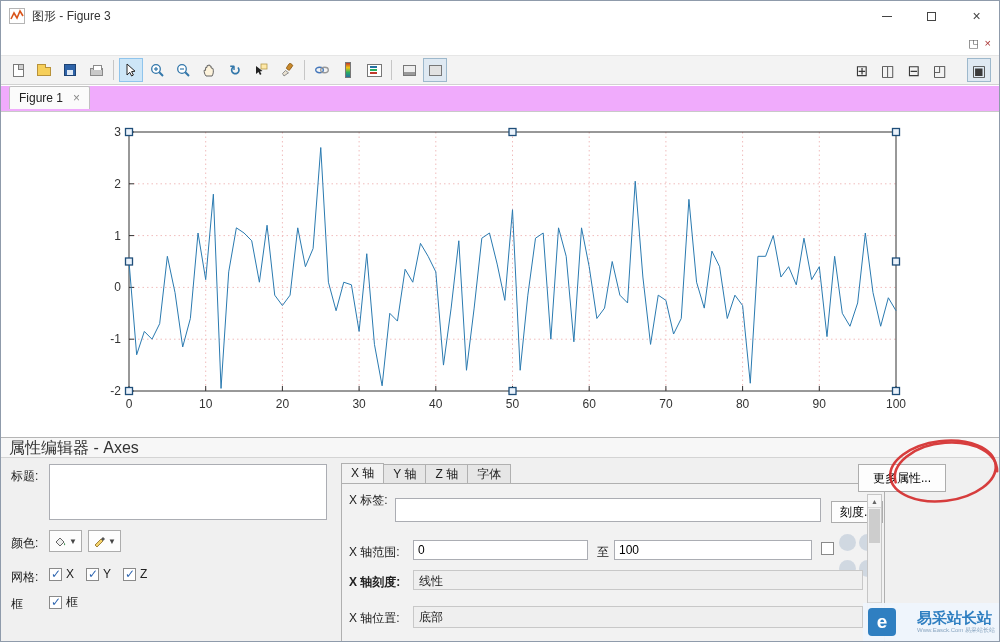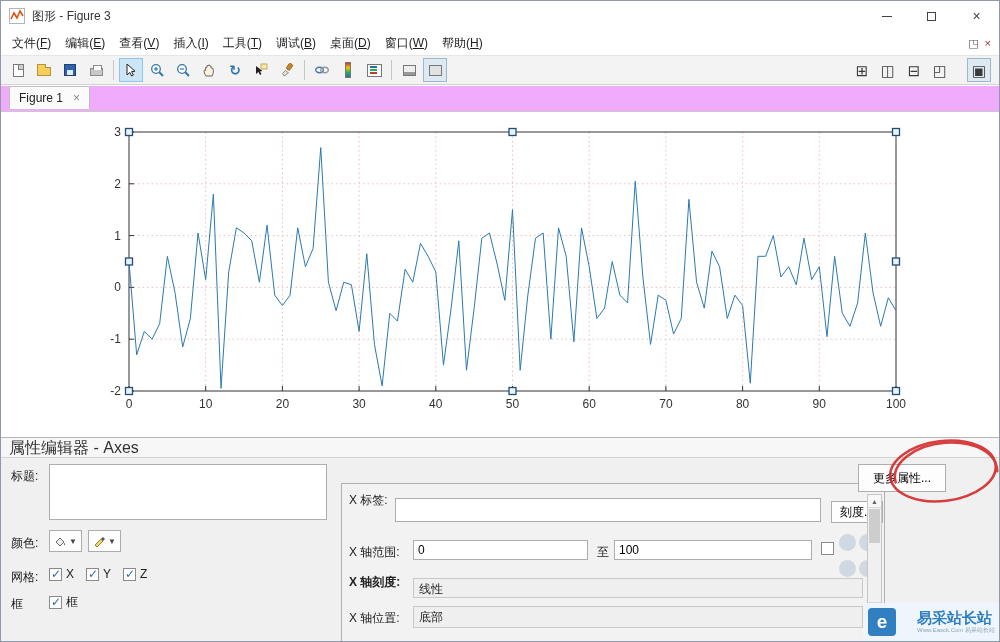--- a/index.html
+++ b/index.html
@@ -109,31 +109,20 @@
       <div class="win-btn" title="maximize-icon">
           <span class="max-glyph"></span>
         </div>
       <div class="win-btn" title="close-icon">
           <span class="close-glyph">×</span>
         </div>
     </div>
   </div>
 
   <div id="menubar">
-    <span style="display:flex;">
-        <span class="menu-item">文件(<u>F</u>)</span>
-        <span class="menu-item">编辑(<u>E</u>)</span>
-        <span class="menu-item">查看(<u>V</u>)</span>
-        <span class="menu-item">插入(<u>I</u>)</span>
-        <span class="menu-item">工具(<u>T</u>)</span>
-        <span class="menu-item">调试(<u>B</u>)</span>
-        <span class="menu-item">桌面(<u>D</u>)</span>
-        <span class="menu-item">窗口(<u>W</u>)</span>
-        <span class="menu-item">帮助(<u>H</u>)</span>
-      </span>
     <span class="menu-right">
       <span>◳</span>
       <span style="color:#a33;">×</span>
     </span>
   </div>
 
   <div id="toolbar">
     <div class="tbtn" title="新建图窗">
         <span class="ic-page"></span>
       </div>
@@ -333,39 +322,45 @@
       <span class="cb checked" style="margin-left:8px;"></span>
         <span>Z</span>
     </span>
 
     <span class="plabel" style="left:10px; top:158px;">框</span>
     <span class="cb-row" style="left:48px; top:156px;">
       <span class="cb checked"></span>
         <span>框</span>
     </span>
 
+    <div class="pe-tabs">
+      <span class="pe-tab active">X 轴</span>
+      <span class="pe-tab">Y 轴</span>
+      <span class="pe-tab">Z 轴</span>
+      <span class="pe-tab">字体</span>
+    </div>
     <div class="pe-content"></div>
 
     <span class="plabel" style="left:348px; top:54px;">X 标签:</span>
     <input class="pinput" style="left: 394px; top: 60px; width: 426px; height: 24px;" value="">
     <button class="pbtn" style="left:830px; top:63px; width:52px; height:22px;">刻度...</button>
 
     <span class="plabel" style="left:348px; top:106px;">X 轴范围:</span>
     <input class="pinput" style="left: 412px; top: 102px; width: 175px; height: 20px;" value="0">
     <span class="plabel" style="left:596px; top:106px;">至</span>
     <input class="pinput" style="left: 613px; top: 102px; width: 198px; height: 20px;" value="100">
     <span class="cb" style="position:absolute; left:820px; top:104px;"></span>
 
     <div class="ghost" style="left:838px; top:96px;">
       <span class="g-circ"></span><span class="g-circ"></span>
       <div style="margin-top:6px;"><span class="g-circ"></span><span class="g-circ"></span></div>
     </div>
 
     <span class="plabel" style="left:348px; top:136px;font-weight:bold;">X 轴刻度:</span>
-    <span class="combo-flat" style="left:412px; top:132px; width:450px; height:20px;margin-top:8px;">线性</span>
+    <span class="combo-flat" style="left:412px; top:132px; width:450px; height:20px;">线性</span>
 
     <span class="plabel" style="left:348px; top:172px;">X 轴位置:</span>
     <span class="combo-flat" style="left:412px; top:168px; width:450px; height:22px;">底部</span>
 
     <div class="vscroll">
       <div class="arr">▲</div>
       <div class="thumb"></div>
       <div class="arr dn">▼</div>
     </div>
 

